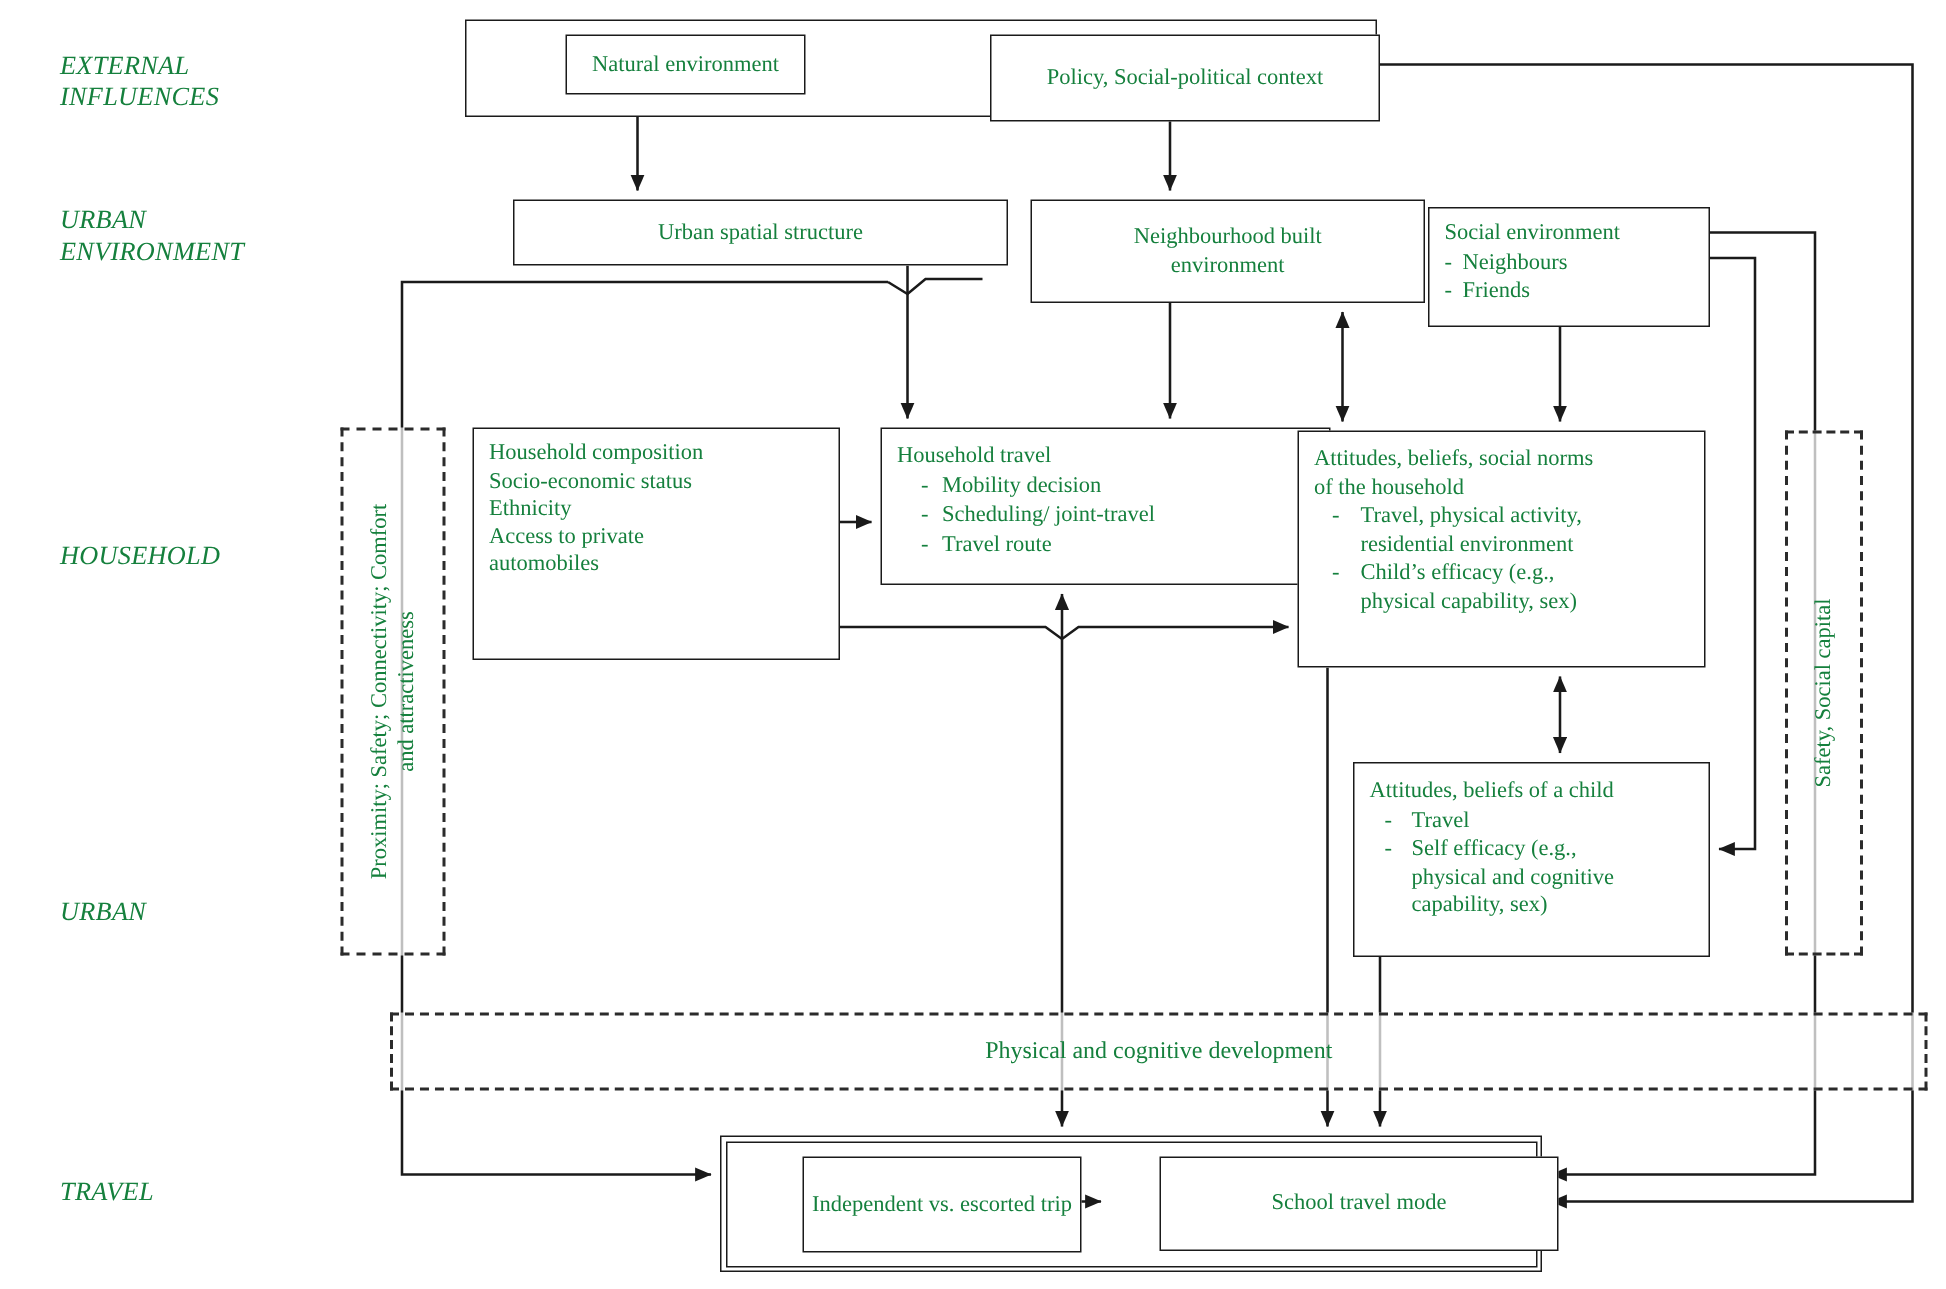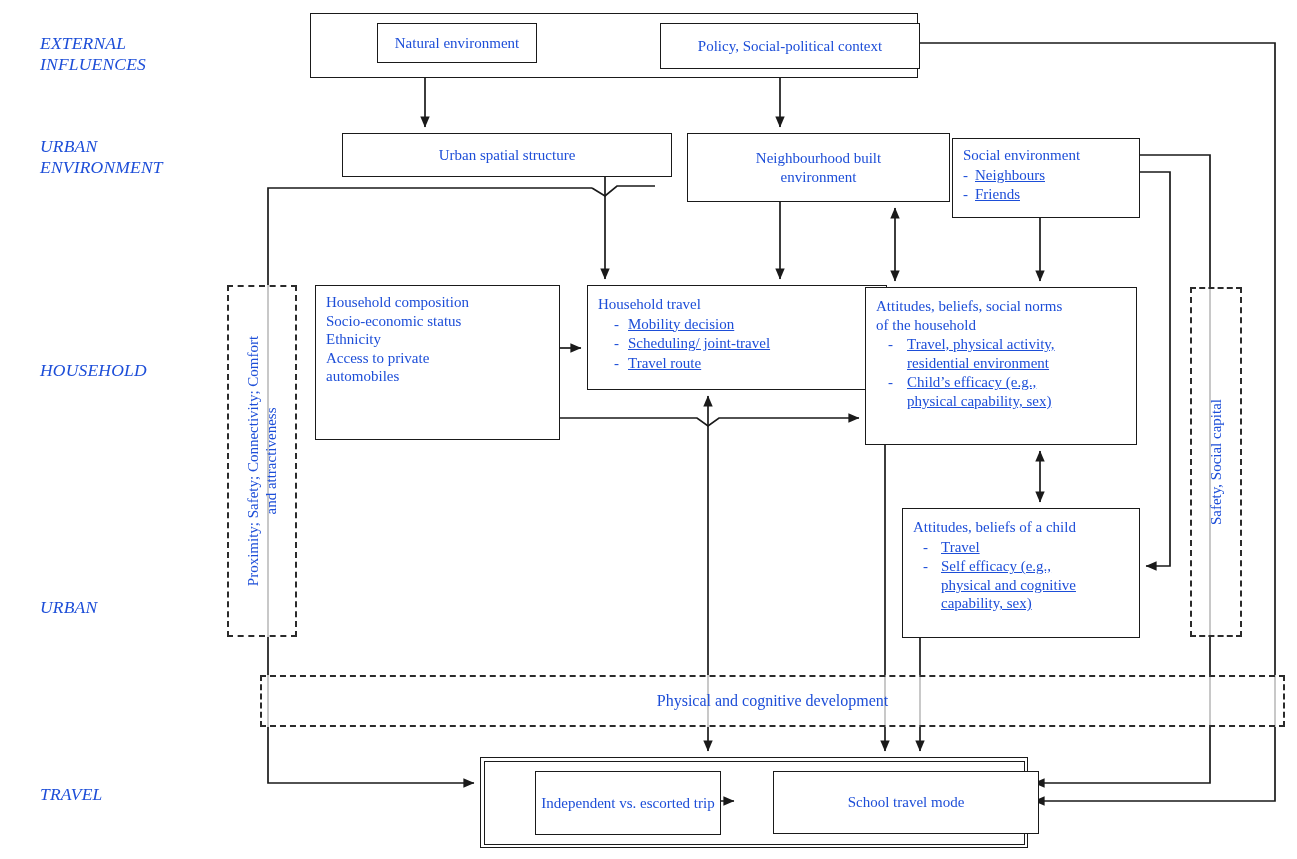--- a/index.html
+++ b/index.html
@@ -1,28 +1,28 @@
 <!DOCTYPE html>
 <html><head>
 <meta charset="utf-8">
 <style>
   html,body{margin:0;padding:0;background:#fff;}
   .stage{position:relative;width:1297px;height:859px;background:#fff;
-         font-family:"Liberation Serif", serif;color:#1d4ed8;overflow:hidden;}
+         font-family:"Liberation Serif", serif;color:#15803d;overflow:hidden;}
   .svglayer{position:absolute;left:0;top:0;z-index:1;}
   .node{position:absolute;border:1.7px solid #1a1a1a;box-sizing:border-box;z-index:3;
         font-size:15px;line-height:1.24;background:#fff;}
   .ghost{background:transparent;}
   .center{display:flex;align-items:center;justify-content:center;text-align:center;margin-left:32px;}
   .pad{padding:7px 10px;}
   .prelines{white-space:pre-line;}
   .bullets{margin-top:1px;}
   .brow{display:flex;margin-top:1px;}
   .dash{flex:0 0 auto;}
-  .btext{white-space:pre-line;text-decoration:underline;}
+  .btext{white-space:pre-line;}
   .dashedbox{position:absolute;border:2px dashed #2b2b2b;background:rgba(255,255,255,0.72);
              z-index:2;box-sizing:border-box;}
   .rot{position:absolute;transform:rotate(-90deg);display:flex;align-items:center;
        justify-content:center;text-align:center;font-size:15px;line-height:1.2;}
   .rowlabel{position:absolute;left:40px;width:178px;font-style:italic;font-size:17.5px;
             line-height:1.2;z-index:3;letter-spacing:.2px;}
   .inner-border{position:absolute;inset:2.5px;border:1.7px solid #1a1a1a;pointer-events:none;}
 </style>
 </head>
 <body>
@@ -88,21 +88,21 @@
     <div class="rot" style="width:346px;height:48px;left:-149px;top:149px">Safety, Social capital</div>
   </div>
   <div class="dashedbox center" style="left:228px;top:675px;width:1025px;height:52px;font-size:16px">
     <span>Physical and cognitive development</span>
   </div>
 
   <div class="node ghost" style="left:310px;top:13px;width:608px;height:65px"></div>
   <div class="node center" style="left:345px;top:23px;width:160px;height:40px">
     <span>Natural environment</span>
   </div>
-  <div class="node center" style="left:628px;top:23px;width:260px;height:46px">
+  <div class="node center" style="left:628px;top:23px;width:260px;height:58px">
     <span>Policy, Social-political context</span>
   </div>
 
   <div class="node center" style="left:310px;top:133px;width:330px;height:44px">
     <span>Urban spatial structure</span>
   </div>
   <div class="node center prelines" style="left:655px;top:133px;width:263px;height:69px">
     <span class="prelines">Neighbourhood built
 environment</span>
   </div>

